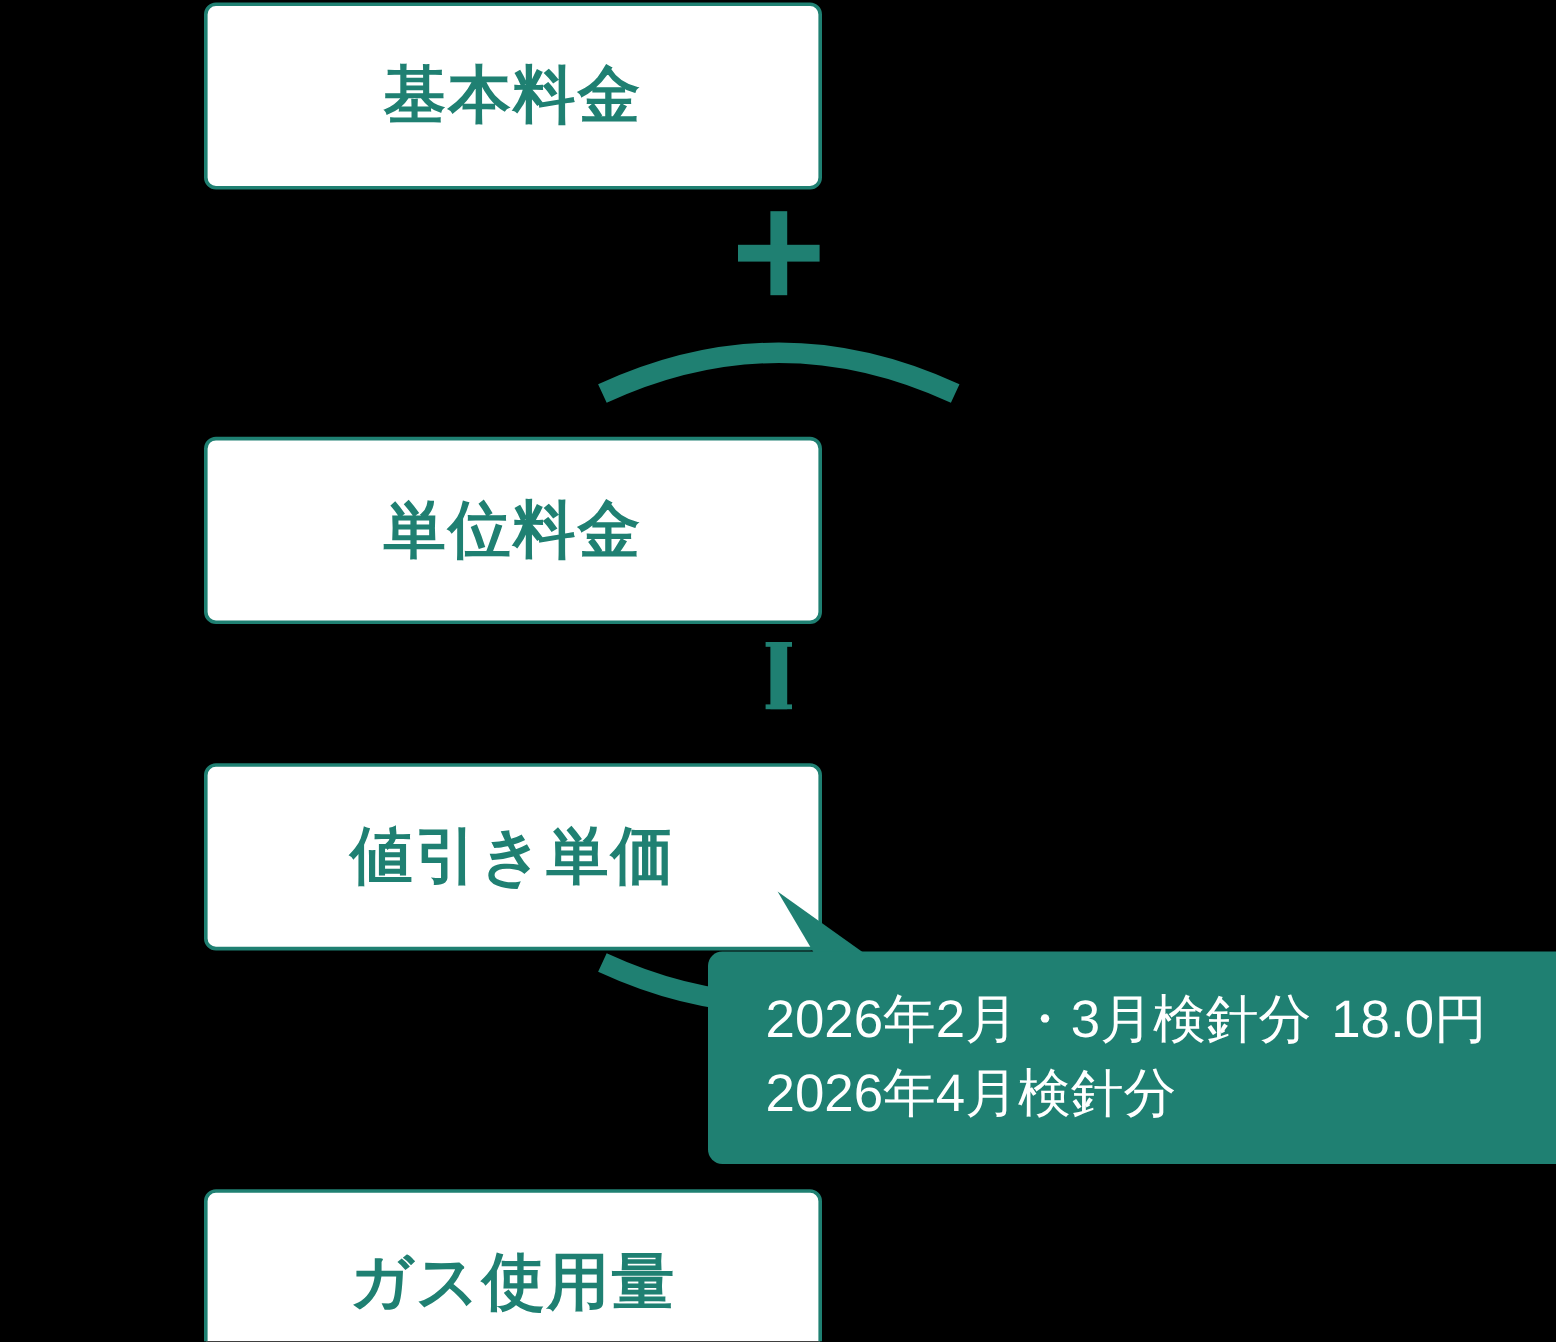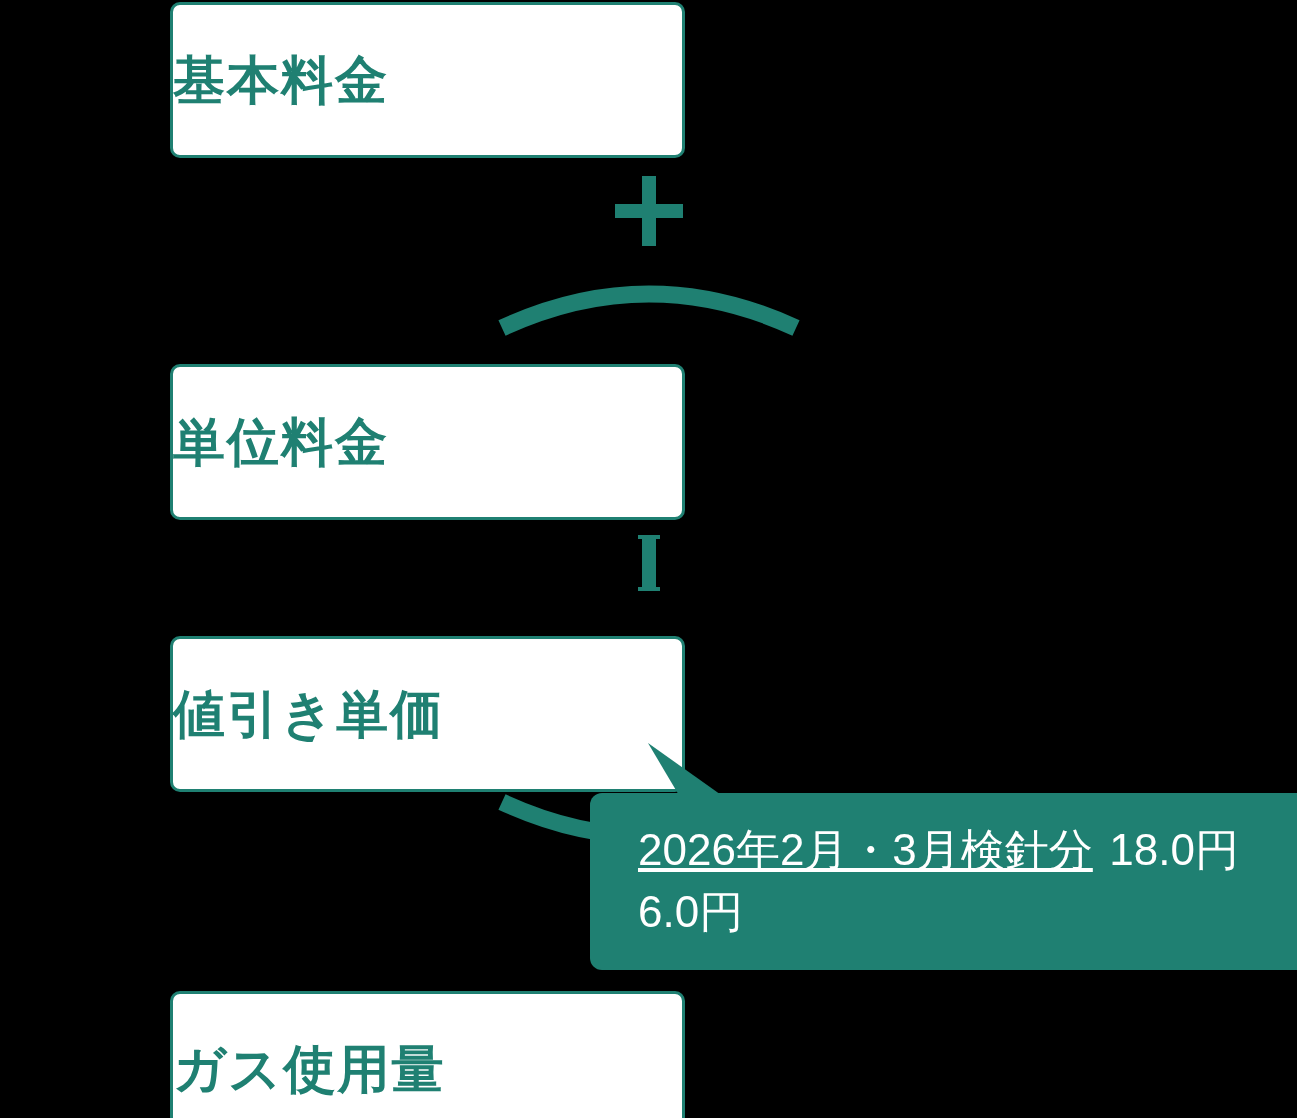--- a/index.html
+++ b/index.html
@@ -23,21 +23,21 @@
     position: absolute;
     left: 170px;
     width: 515px;
     height: 156px;
     box-sizing: border-box;
     background: #ffffff;
     border: 3px solid #1f8072;
     border-radius: 10px;
     display: flex;
     align-items: center;
-    justify-content: flex-start;
+    justify-content: center;
   }
   .term-label {
     color: #1f8072;
     font-size: 52px;
     font-weight: 700;
     letter-spacing: 2px;
     line-height: 1;
     white-space: nowrap;
   }
 
@@ -84,21 +84,21 @@
   }
   .callout-row {
     display: flex;
     align-items: baseline;
     justify-content: space-between;
     color: #ffffff;
     font-size: 44px;
     line-height: 1.42;
     white-space: nowrap;
   }
-  .callout-period { text-align: left; text-decoration: underline; }
+  .callout-period { text-align: left; }
   .callout-amount { text-align: center; padding-right: 18px; }
 </style>
 </head>
 <body>
 
 <div id="stage">
 
   <div class="term-box" id="box-base">
     <span class="term-label">基本料金</span>
   </div>
@@ -151,17 +151,17 @@
   <svg id="callout-tail" viewBox="0 0 100 70" aria-hidden="true">
     <polygon points="12,8 88,62 44,62" fill="#1f8072"></polygon>
   </svg>
 
   <div id="callout">
     <div class="callout-row">
       <span class="callout-period">2026年2月・3月検針分</span>
       <span class="callout-amount">18.0円</span>
     </div>
     <div class="callout-row">
-      <span class="callout-amount">6.0円</span>
+      <span class="callout-period">2026年4月検針分</span>
     </div>
   </div>
 
 </div>
 
 </body></html>

